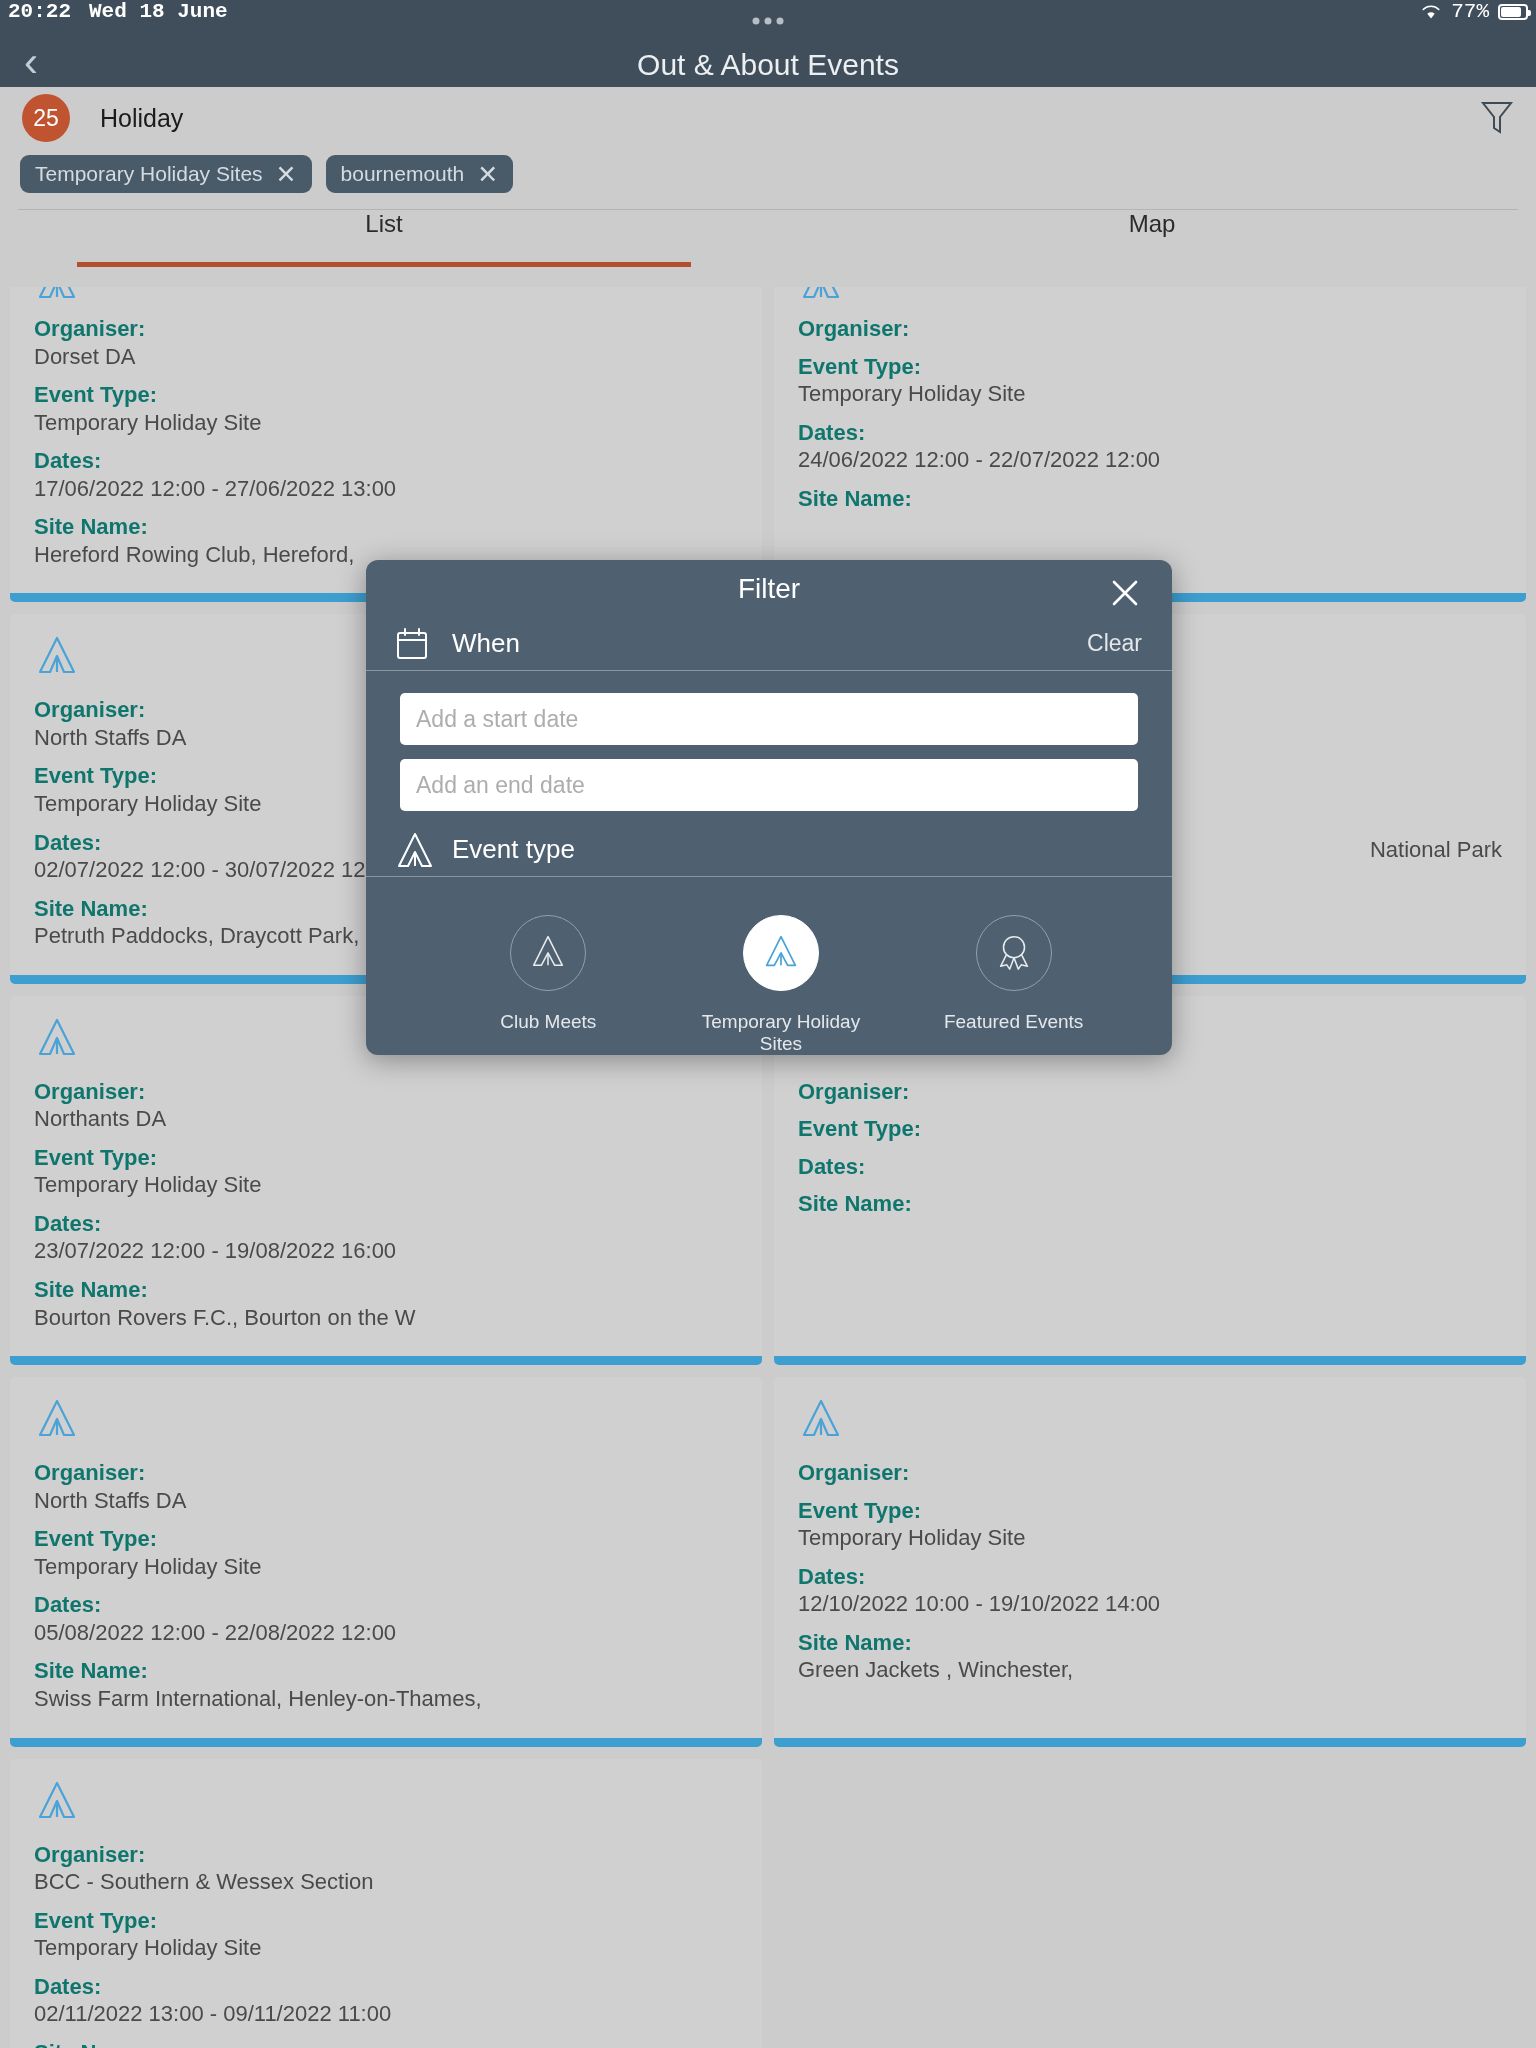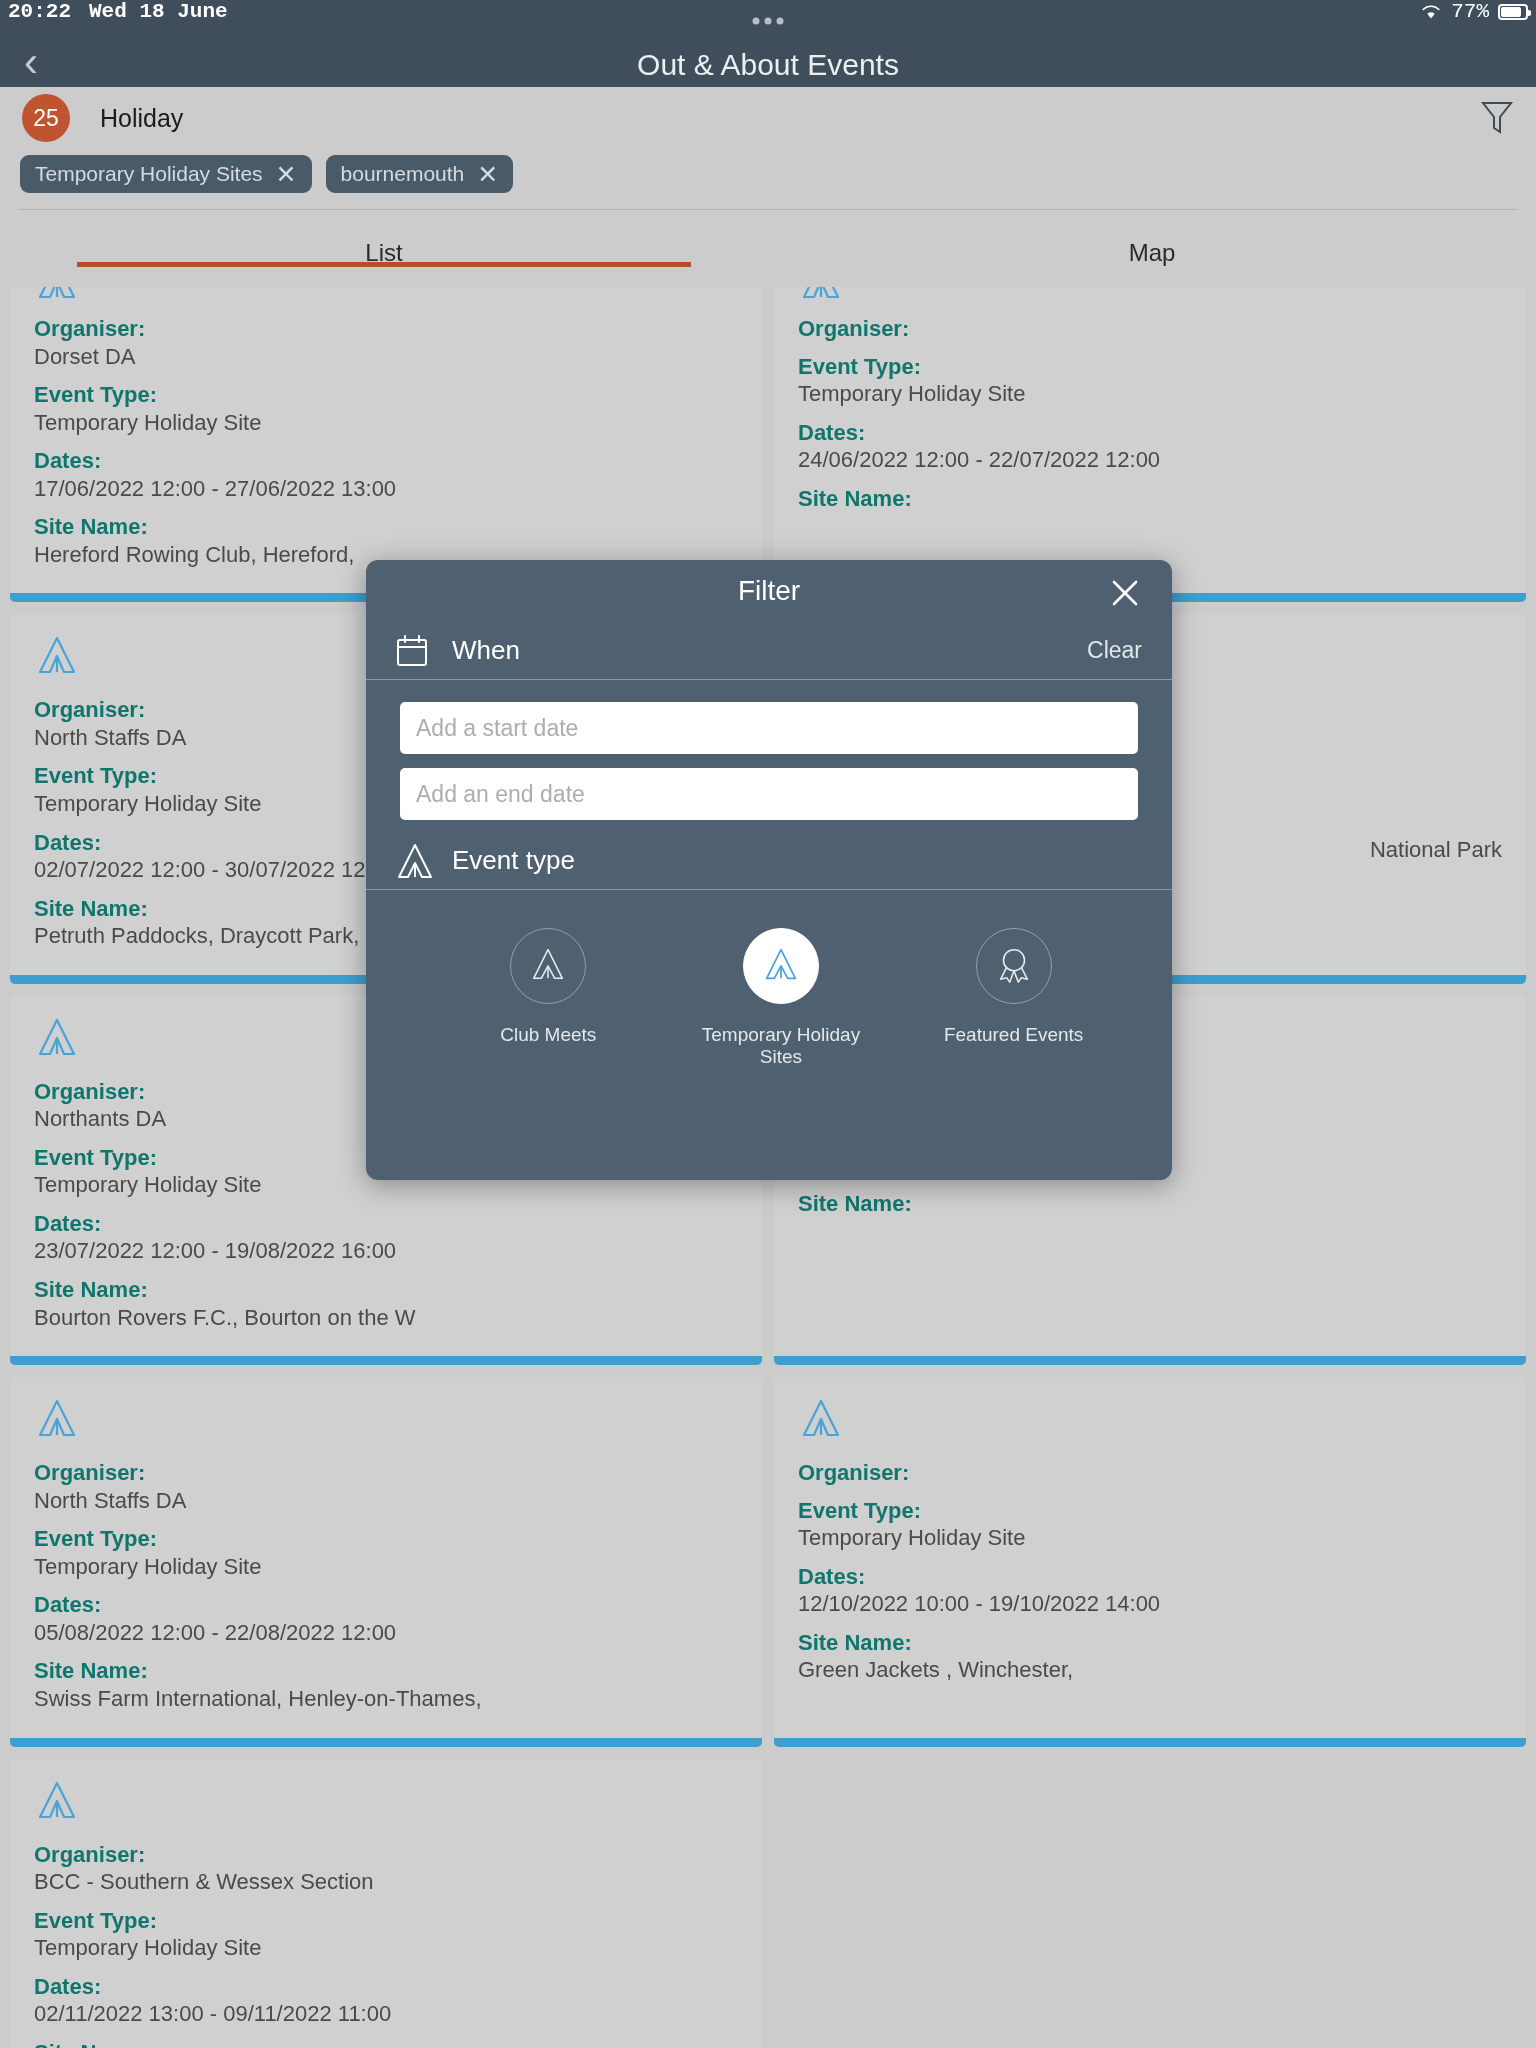--- a/index.html
+++ b/index.html
@@ -67,21 +67,21 @@
     background: #495a68; color: #d5dce1; border-radius: 9px;
     height: 38px; display: flex; align-items: center; gap: 13px;
     padding: 0 15px; font-size: 21px; cursor: pointer;
   }
   .chip .x { font-size: 25px; font-weight: 300; line-height: 1; }
   .divider-line { height: 1px; background: #b4b4b4; margin: 16px 18px 0 18px; }
 
   
   .tabs { display: flex; height: 57px; }
   .tab {
-    flex: 1; display: flex; align-items: flex-end; justify-content: center;
+    flex: 1; display: flex; align-items: flex-start; justify-content: center;
     font-size: 24px; color: #2b2b2b; cursor: pointer; position: relative;
   }
   .tab.active::after {
     content: ""; position: absolute; left: 10%; right: 10%; bottom: 0;
     height: 5px; background: #b2502d;
   }
 
   
   .cards-area {
     position: absolute; top: 287px; left: 0; right: 0; bottom: 0;
@@ -99,21 +99,21 @@
   .card.clipped-top { padding-top: 0; }
   .tent-icon { margin-bottom: 14px; }
   .field { margin-bottom: 10px; }
   .field-label { font-size: 22px; font-weight: bold; color: #0f766e; line-height: 1.25; }
   .field-value { font-size: 22px; color: #4a4a4a; line-height: 1.3; white-space: nowrap; }
   .card-spacer { height: 14px; }
 
   
   .overlay { position: absolute; inset: 0; }
   .modal {
-    position: absolute; left: 366px; top: 560px; width: 806px; height: 620px;
+    position: absolute; left: 366px; top: 560px; width: 806px; height: 495px;
     background: #4f6070; border-radius: 12px;
     box-shadow: 0 5px 28px rgba(0,0,0,0.35);
     display: flex; flex-direction: column;
   }
   .modal-header {
     position: relative; height: 62px; display: flex; align-items: center;
     justify-content: center;
   }
   .modal-title { color: #ffffff; font-size: 28px; }
   .modal-close {

